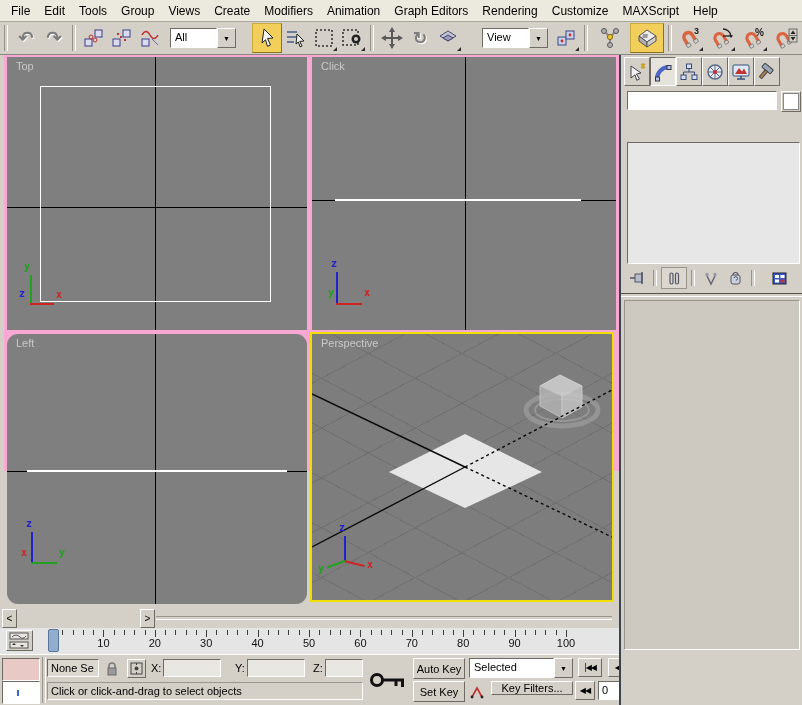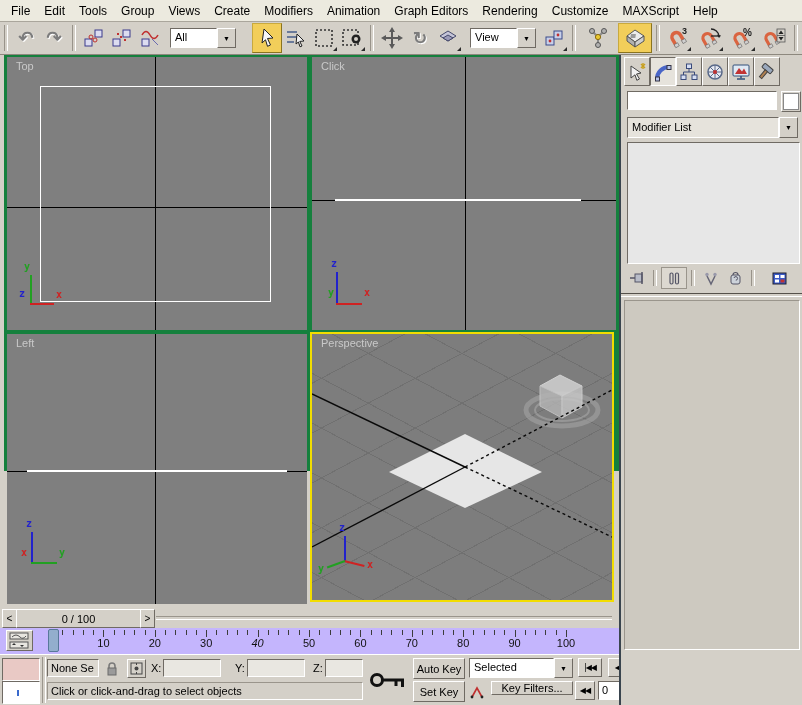--- a/index.html
+++ b/index.html
@@ -22,34 +22,34 @@
   .fly::after{content:"";position:absolute;right:1px;bottom:1px;width:0;height:0;
               border-left:4px solid transparent;border-bottom:4px solid #2c2c2c;}
   .vsep{width:2px;height:26px;border-left:1px solid #98938a;border-right:1px solid #ffffff;margin:0 4px;flex:none;}
   .glyph{font-weight:bold;color:#7c7c7c;text-shadow:1px 1px 0 #fff;}
   .combo{display:flex;height:20px;flex:none;align-items:stretch;}
   .combo .val{background:#fff;border:1px solid;border-color:#6f6a63 #fff #fff #6f6a63;
               font-size:11px;padding:2px 3px 0 4px;box-sizing:border-box;color:#000;}
   .combo .drop{width:17px;background:#d4d0c8;border:1px solid;border-color:#fff #6f6a63 #6f6a63 #fff;
                font-size:7px;display:flex;align-items:center;justify-content:center;color:#000;}
   
-  .vparea{position:absolute;left:4px;top:55px;width:615px;height:416px;background:#15803d;}
+  .vparea{position:absolute;left:4px;top:55px;width:615px;height:416px;background:#f9a8d4;}
   .vp{position:absolute;background:#7f7f7f;overflow:hidden;}
   .vplabel{position:absolute;left:9px;top:3px;font-size:11px;color:#c9c9c9;z-index:5;}
   .axline{position:absolute;background:#000;}
   .wline{position:absolute;background:#fff;}
   .al{position:absolute;font:bold 10px "DejaVu Sans Mono",monospace;}
   .ax{color:#cf2222;} .ay{color:#22a022;} .az{color:#2222cc;}
   .persp-grid{position:absolute;left:0;top:0;right:0;bottom:0;background:#7d7d7d;
     background-image:repeating-linear-gradient(152deg,transparent 0 43px,#707070 43px 44px),
                      repeating-linear-gradient(208deg,transparent 0 43px,#707070 43px 44px);}
   
   .timeslider{position:absolute;left:0;top:607px;width:619px;height:21px;background:#d4d0c8;border-bottom:1px solid #9a958c;}
   .tsbtn{position:absolute;font-size:10px;display:flex;align-items:center;justify-content:center;color:#000;}
-  .trackbar{position:absolute;left:0;top:628px;width:619px;height:26px;background:#c4b5fd;border-bottom:4px solid #0369a1;}
+  .trackbar{position:absolute;left:0;top:628px;width:619px;height:26px;background:#e5e5e5;border-bottom:4px solid #0369a1;}
   .tick{position:absolute;top:2px;width:1px;background:#3c3c3c;}
   .ticklabel{position:absolute;top:9px;font-size:11px;color:#111;transform:translateX(-50%);}
   
   .bottombar{position:absolute;left:0;top:654px;width:802px;height:51px;background:#d4d0c8;border-top:1px solid #ffffff;}
   .fld{position:absolute;height:18px;background:#e9e7e1;border:1px solid;border-color:#6f6a63 #fff #fff #6f6a63;
        font-size:11px;color:#000;padding:2px 3px 0 3px;box-sizing:border-box;overflow:hidden;white-space:nowrap;}
   .btn{position:absolute;background:#d4d0c8;border:1px solid;border-color:#fff #6f6a63 #6f6a63 #fff;
        font-size:11px;color:#000;display:flex;align-items:center;justify-content:center;box-sizing:border-box;}
   .pb{font-size:8px;letter-spacing:-1px;font-family:"DejaVu Sans",sans-serif;}
   
@@ -161,21 +161,21 @@
     </div>
     <div class="tb">
         <span class="glyph" style="font-size:17px">↻</span>
       </div>
     <div class="tb fly">
       <svg width="22" height="22">
           <polygon points="11,4 19,9 11,14 3,9" fill="#c4c4d8" stroke="#44486a"></polygon>
           <polygon points="11,8 16,11 11,14 6,11" fill="#9a9ab8" stroke="#44486a"></polygon>
         </svg>
     </div>
-    <div class="combo" style="width:66px;margin-left:8px">
+    <div class="combo" style="width:66px;margin-left:20px">
       <div class="val" style="flex:1">View</div>
       <div class="drop">▼</div>
     </div>
     <div class="tb fly" style="margin-left:4px">
       <svg width="22" height="22">
           <rect x="3" y="10" width="8" height="8" fill="#c8d0e8" stroke="#3a4a8a"></rect>
           <circle cx="7" cy="14" r="1.4" fill="#c03030"></circle>
           <rect x="11" y="4" width="8" height="8" fill="#c8d0e8" stroke="#3a4a8a"></rect>
           <circle cx="15" cy="8" r="1.4" fill="#c03030"></circle>
         </svg>
@@ -271,21 +271,21 @@
       <div class="axline" style="left:0;top:143px;width:23px;height:1px;"></div>
       <div class="wline" style="left:23px;top:142px;width:246px;height:2px;"></div>
       <div class="axline" style="left:269px;top:143px;width:35px;height:1px;"></div>
       <div class="abs" style="left:24px;top:215px;width:2px;height:33px;background:#2222cc;"></div>
       <div class="abs" style="left:24px;top:246px;width:26px;height:2px;background:#cf2222;"></div>
       <span class="al az" style="left:19px;top:201px;">z</span>
       <span class="al ay" style="left:16px;top:230px;">y</span>
       <span class="al ax" style="left:52px;top:230px;">x</span>
     </div>
 
-    <div class="vp" style="left:3px;top:279px;width:300px;height:270px;">
+    <div class="vp" style="left:3px;top:279px;width:300px;height:270px;border-radius:11px;">
       <span class="vplabel">Left</span>
       <div class="axline" style="left:148px;top:0;width:1px;height:270px;"></div>
       <div class="axline" style="left:0;top:137px;width:20px;height:1px;"></div>
       <div class="wline" style="left:20px;top:136px;width:260px;height:2px;"></div>
       <div class="axline" style="left:280px;top:137px;width:20px;height:1px;"></div>
       <div class="abs" style="left:24px;top:198px;width:2px;height:32px;background:#2222cc;"></div>
       <div class="abs" style="left:24px;top:228px;width:26px;height:2px;background:#22a022;"></div>
       <span class="al az" style="left:19px;top:184px;">z</span>
       <span class="al ax" style="left:14px;top:213px;">x</span>
       <span class="al ay" style="left:52px;top:213px;">y</span>
@@ -314,21 +314,20 @@
       <div class="abs" style="left:32px;top:226px;width:21px;height:2px;background:#cf2222;transform:rotate(14deg);transform-origin:left;"></div>
       <div class="abs" style="left:14px;top:226px;width:19px;height:2px;background:#22a022;transform:rotate(-20deg);transform-origin:right;"></div>
       <span class="al az" style="left:27px;top:188px;">z</span>
       <span class="al ax" style="left:55px;top:225px;">x</span>
       <span class="al ay" style="left:6px;top:229px;">y</span>
     </div>
   </div>
 
   <div class="timeslider">
     <div class="tsbtn raised" style="left:2px;top:2px;width:13px;height:17px;">&lt;</div>
-    <div class="tsbtn raised" style="left:16px;top:2px;width:123px;height:17px;font-size:11px;">0 / 100</div>
     <div class="tsbtn raised" style="left:140px;top:2px;width:13px;height:17px;">&gt;</div>
     <div class="abs" style="left:156px;top:9px;width:456px;height:2px;border-top:1px solid #9a958c;border-bottom:1px solid #fff;"></div>
   </div>
 
   <div class="trackbar">
     <div class="btn" style="left:6px;top:2px;width:27px;height:21px;">
       <svg width="21" height="17">
           <rect x="1" y="1" width="18" height="6" fill="#e8e6e0" stroke="#555"></rect>
           <path d="M3,5 q4,-4 8,0 q3,3 6,-1" fill="none" stroke="#555"></path>
           <rect x="1" y="10" width="18" height="6" fill="#e8e6e0" stroke="#555"></rect>
@@ -385,21 +384,21 @@
         <div class="tick" style="left: 474.6px; height: 7px;"></div>
         <div class="tick" style="left: 484.88px; height: 5px;"></div>
         <div class="tick" style="left: 495.16px; height: 5px;"></div>
         <div class="tick" style="left: 505.44px; height: 5px;"></div>
         <div class="tick" style="left: 515.72px; height: 5px;"></div>
         <div class="tick" style="left: 526px; height: 7px;"></div>
         <span class="ticklabel" style="left: 12px;">0</span>
         <span class="ticklabel" style="left: 63.4px;">10</span>
         <span class="ticklabel" style="left: 114.8px;">20</span>
         <span class="ticklabel" style="left: 166.2px;">30</span>
-        <span class="ticklabel" style="left: 217.6px; font-style: italic;">40</span>
+        <span class="ticklabel" style="left: 217.6px;">40</span>
         <span class="ticklabel" style="left: 269px;">50</span>
         <span class="ticklabel" style="left: 320.4px;">60</span>
         <span class="ticklabel" style="left: 371.8px;">70</span>
         <span class="ticklabel" style="left: 423.2px;">80</span>
         <span class="ticklabel" style="left: 474.6px;">90</span>
         <span class="ticklabel" style="left: 526px; text-align: right;">100</span>
       </div>
     <div class="abs" style="left:48px;top:1px;width:9px;height:21px;background:#93aecd;border:1px solid #58789a;border-radius:2px;"></div>
   </div>
 
@@ -598,24 +597,20 @@
             </g>
           </svg>
       </div>
     </div>
 
     <div class="fld" style="left:6px;top:36px;width:150px;height:19px;background:#fff;"></div>
     <div class="abs" style="left:160px;top:36px;width:18px;height:19px;border:1px solid;border-color:#fff #6f6a63 #6f6a63 #fff;" title="#FFFFFF">
       <div class="abs" style="left:1px;top:1px;right:1px;bottom:1px;background:#ffffff;border:1px solid #888;"></div>
     </div>
 
-    <div class="combo" style="position:absolute;left:6px;top:62px;width:171px;height:21px;">
-      <div class="val" style="flex:1;background:#e6e3dc;padding-top:3px;">Modifier List</div>
-      <div class="drop">▼</div>
-    </div>
 
     <div class="abs sunken" style="left:6px;top:87px;width:171px;height:120px;background:#e7e7e7;"></div>
 
     <div class="abs" style="left:4px;top:212px;width:175px;height:22px;display:flex;align-items:center;">
       <div class="stackbtn">
         <svg width="17" height="14">
             <line x1="1" y1="7" x2="6" y2="7" stroke="#556" stroke-width="1.5"></line>
             <rect x="6" y="3" width="7" height="8" fill="#b8bcc8" stroke="#556"></rect>
             <line x1="13" y1="1" x2="13" y2="13" stroke="#556" stroke-width="1.5"></line>
           </svg>

